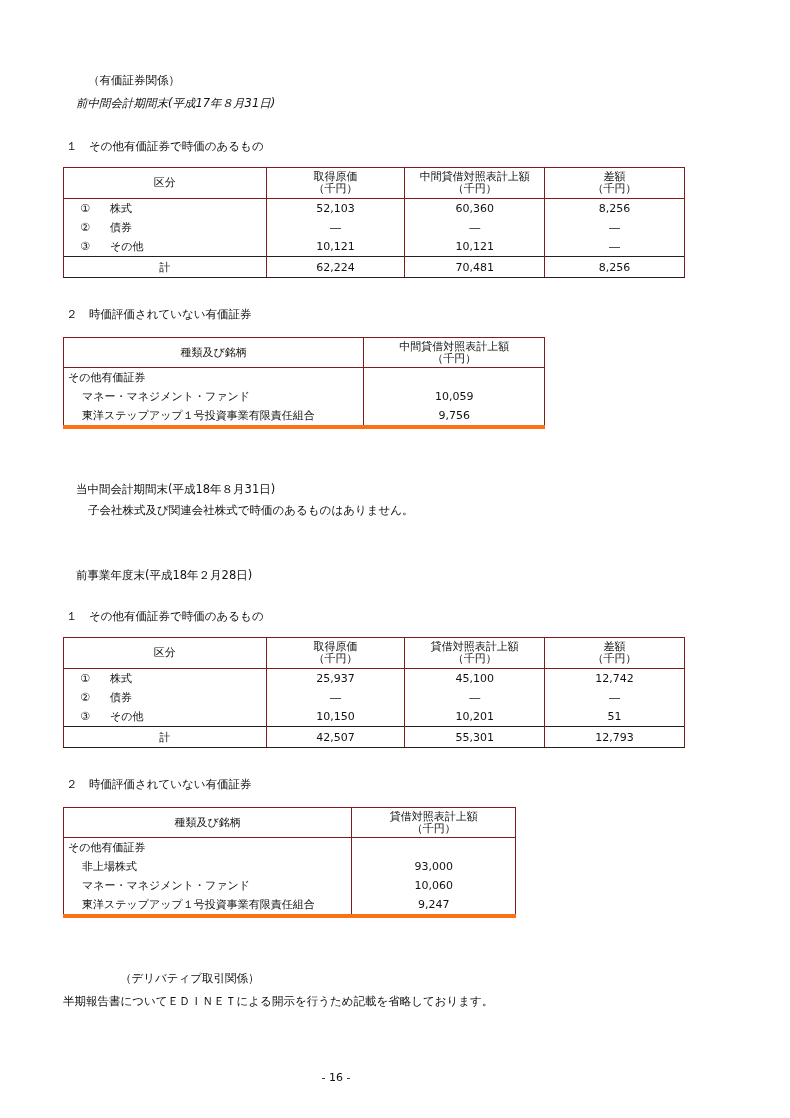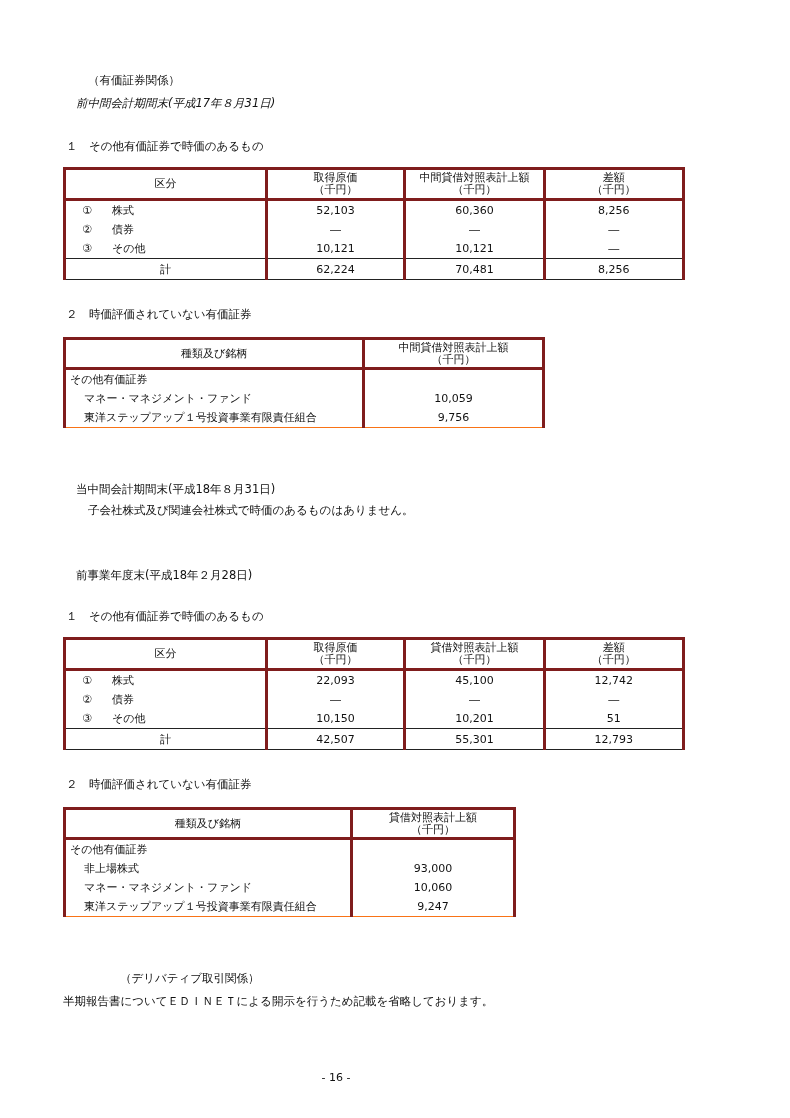--- a/index.html
+++ b/index.html
@@ -1,26 +1,26 @@
 <!DOCTYPE html>
 <html><head>
 <meta charset="utf-8">
 <style>
   html, body { margin:0; padding:0; background:#ffffff; }
   body { width:790px; height:1118px; position:relative; overflow:hidden;
          font-family:"DejaVu Sans", "Liberation Sans", sans-serif; color:#111; font-size:11.5px; }
   .t { position:absolute; white-space:nowrap; line-height:14px;text-align:center; }
   table { position:absolute; border-collapse:collapse; font-size:11px; }
-  td, th { border:3px solid #7f1d1d; padding:0 4px; font-weight:normal; vertical-align:middle; }
+  td, th { border:1px solid #7f1d1d; padding:0 4px; font-weight:normal; vertical-align:middle; }
   th { text-align:center; line-height:12px; }
   td.num { text-align:center; }
   td.lbl { text-align:left; }
   tbody td { border-top:none; border-bottom:none; height:19px; line-height:19px;margin-left:28px; }
   tr.total td { border-top:1px solid #222; border-bottom:1px solid #222; height:20px; }
-  tr.last td { border-bottom:1px solid #f97316; }
+  tr.last td { border-bottom:4px solid #f97316; }
   .ctr { text-align:center !important; }
   .ind1 { padding-left:16px; }
   .ind2 { padding-left:18px; }
   .circ { display:inline-block; width:30px; }
   .pg { position:absolute; left:0; width:672px; text-align:center; font-size:11px; }
 </style>
 </head>
 <body>
 
 <div class="t" style="left:88px;top:73px;">（有価証券関係）</div>
@@ -116,21 +116,21 @@
     <tr style="height:31px;">
       <th><span>区分</span></th>
       <th><span>取得原価</span><br><span>（千円）</span></th>
       <th><span>貸借対照表計上額</span><br><span>（千円）</span></th>
       <th><span>差額</span><br><span>（千円）</span></th>
     </tr>
   </thead>
   <tbody>
     <tr>
       <td class="lbl ind1"><span class="circ">①</span><span>株式</span></td>
-      <td class="num">22,093</td>
+      <td class="num">25,937</td>
       <td class="num">45,100</td>
       <td class="num">12,742</td>
     </tr>
     <tr>
       <td class="lbl ind1"><span class="circ">②</span><span>債券</span></td>
       <td class="num">―</td>
       <td class="num">―</td>
       <td class="num">―</td>
     </tr>
     <tr>

